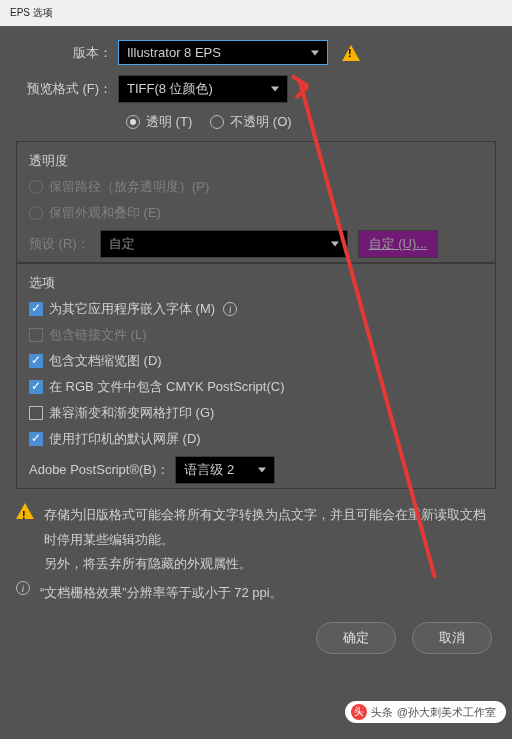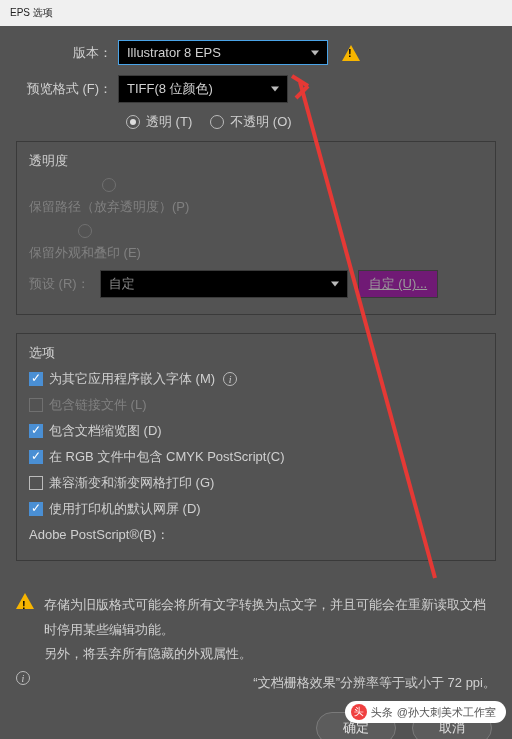--- a/index.html
+++ b/index.html
@@ -50,48 +50,48 @@
 .warn-icon::after {
   content: "!"; position: absolute; left: -3px; top: 2px; color: #000;
   font-weight: bold; font-size: 11px;
 }
 .radio-row { display: flex; align-items: center; gap: 18px; padding-left: 110px; margin-bottom: 10px; }
 .radio, .radio-d, .chk, .chk-d {
   display: inline-flex; align-items: center; gap: 6px;
 }
 .radio input, .radio-d input { appearance: none; width: 14px; height: 14px; border-radius: 50%; border: 1.5px solid #bbb; position: relative; }
 .radio input:checked::after { content:""; position:absolute; width:6px; height:6px; background:#ddd; border-radius:50%; top:3px; left:3px; }
-.radio-d { color: #808080; flex-direction: column; }
+.radio-d { color: #808080; }
 .radio-d input { border-color: #707070; }
 .chk input, .chk-d input { appearance:none; width:14px; height:14px; border:1.5px solid #bbb; position:relative; }
 .chk input:checked { background:#4a8fd4; border-color:#4a8fd4; }
 .chk input:checked::after { content:"✓"; color:#fff; position:absolute; top:-2px; left:1px; font-size:12px; }
 .chk-d { color: #808080; }
 .chk-d input { border-color: #707070; }
 .fieldset {
   border: 1px solid #3a3a3a;
-  padding: 10px 12px 16px 12px;
-  margin-bottom: 18px;
+  padding: 10px 12px 4px 12px;
+  margin-bottom: 0;
 }
 .fs-title { color:#d0d0d0; margin-bottom:8px; }
 .fs-item { margin: 8px 0; display:flex; align-items:center; }
 .disabled-txt { color:#808080; }
 .preset-row { display:flex; align-items:center; gap:10px; margin-top:4px; }
 .preset-btn {
   background:#701a75; color:#9a9a9a; border:1px solid #3a3a3a; padding:4px 10px;text-decoration:underline;
 }
 .info-icon {
   width:14px; height:14px; border:1.5px solid #bbb; border-radius:50%;
   display:inline-flex; align-items:center; justify-content:center;
   font-size:10px; font-style:italic; font-family:Georgia,serif;
   margin-left:8px;
 }
 .bottom-txt { display:flex; align-items:center; gap:6px; margin-top:8px; }
 .warnings { padding:10px 0px 0px 0px; }
-.wline { display:flex; gap:10px; line-height:1.9; margin-top:4px;justify-content:space-between; }
+.wline { display:flex; gap:10px; line-height:1.9; margin-top:4px; }
 .btn-row { display:flex; justify-content:flex-end; gap:16px; padding:16px 20px 16px 16px; }
 .btn {
   background:#5c5c5c; color:#e0e0e0; border:1px solid #7a7a7a;
   border-radius:18px; padding:6px 26px; cursor:pointer;
 }
 .arrow1 {
   position:absolute; left:290px; top:68px; width:180px; height:560px;
   pointer-events:none; z-index:10;
 }
 .watermark {
@@ -194,20 +194,24 @@
       </label>
     </div>
     <div class="fs-item">
       <label class="chk">
         <input type="checkbox" checked="" style="">
         <span>使用打印机的默认网屏 (D)</span>
       </label>
     </div>
     <div class="bottom-txt">
       <span>Adobe PostScript®(B)：</span>
+      <div class="select" style="width:100px">
+        <span>语言级 2</span>
+        <span class="chev"></span>
+      </div>
     </div>
   </div>
 
   <div class="warnings">
     <div class="wline">
       <div class="warn-icon" style="margin-left:0;flex-shrink:0"></div>
       <div>
         <span>存储为旧版格式可能会将所有文字转换为点文字，并且可能会在重新读取文档时停用某些编辑功能。</span><br>
         <span>另外，将丢弃所有隐藏的外观属性。</span>
       </div>

